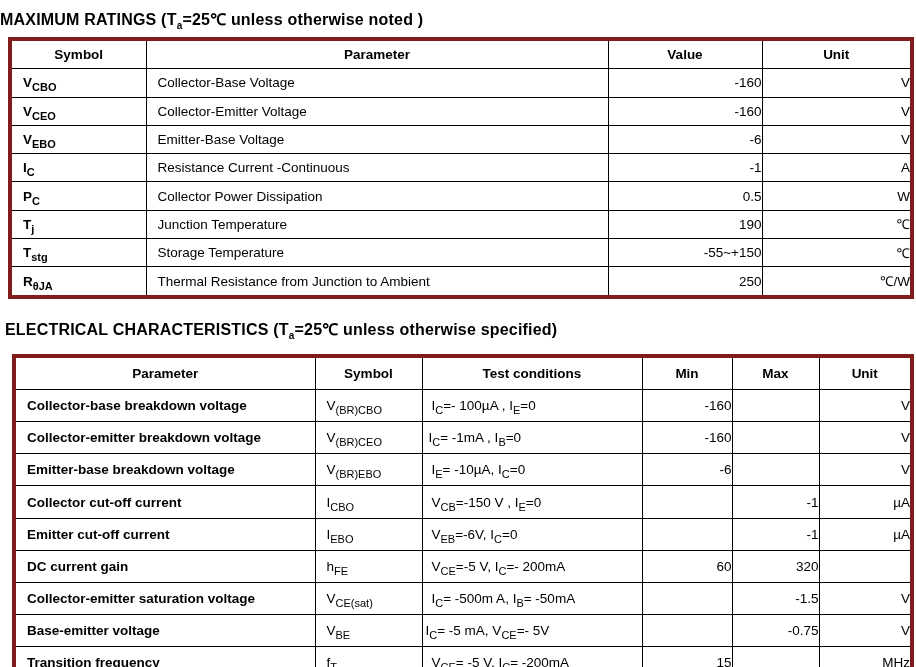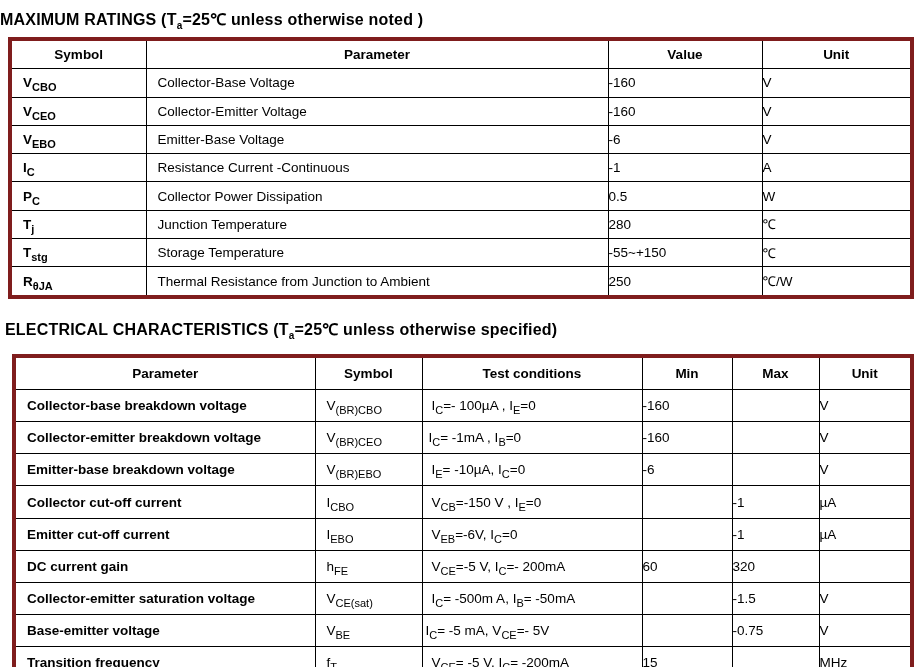--- a/index.html
+++ b/index.html
@@ -28,21 +28,21 @@
     border: 1px solid #000;
     font-size: 13.5px;
     overflow: hidden;
     white-space: nowrap;
     padding: 0;
   }
   #t1 th, #t1 td { height: 27.3px; }
   #t2 th, #t2 td { height: 31.2px; }
   th { font-weight: bold; text-align: center; }
   .left { text-align: left; padding-left: 11px; }
-  .ctr { text-align: left; margin-left: 35px; }
+  .ctr { text-align: right; margin-left: 35px; }
   .b { font-weight: bold; }
   td sub, .sym sub { font-size: 11px; letter-spacing: 0; }
   sub { line-height: 0; }
 </style>
 </head>
 <body>
 
 <div id="title1" class="section-title">MAXIMUM RATINGS (T<sub>a</sub>=25℃ unless otherwise noted )</div>
 
 <table id="t1">
@@ -85,21 +85,21 @@
   </tr>
   <tr>
     <td class="left b sym">P<sub>C</sub></td>
     <td class="left">Collector Power Dissipation</td>
     <td class="ctr">0.5</td>
     <td class="ctr">W</td>
   </tr>
   <tr>
     <td class="left b sym">T<sub>j</sub></td>
     <td class="left">Junction Temperature</td>
-    <td class="ctr">280</td>
+    <td class="ctr">190</td>
     <td class="ctr">℃</td>
   </tr>
   <tr>
     <td class="left b sym">T<sub>stg</sub></td>
     <td class="left">Storage Temperature</td>
     <td class="ctr">-55~+150</td>
     <td class="ctr">℃</td>
   </tr>
   <tr>
     <td class="left b sym">R<sub>θJA</sub></td>

